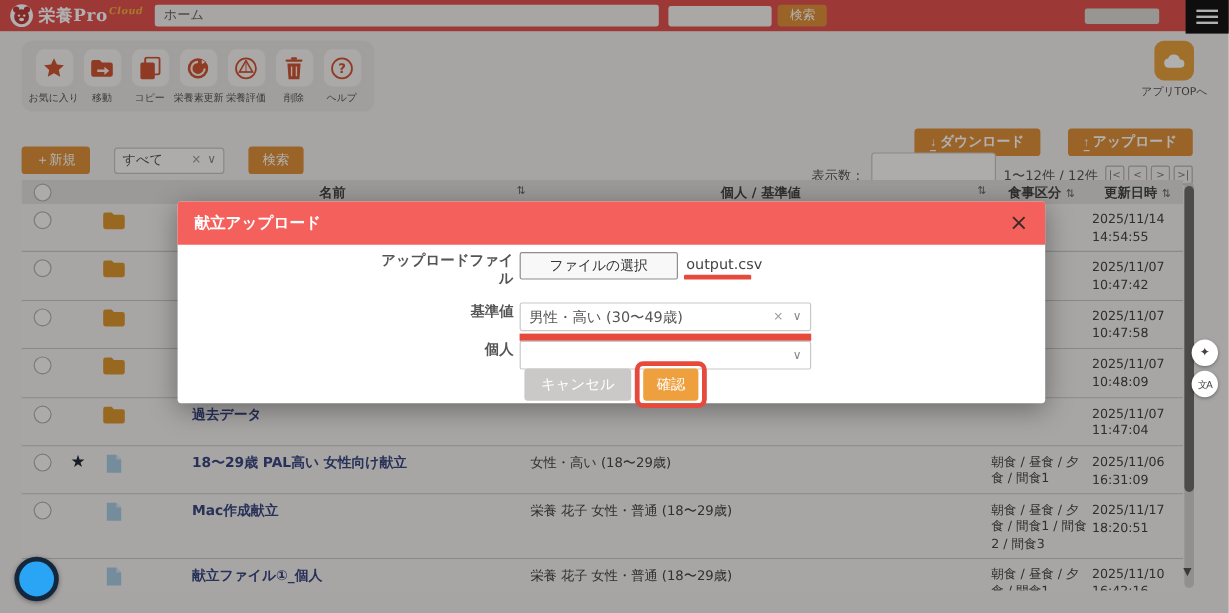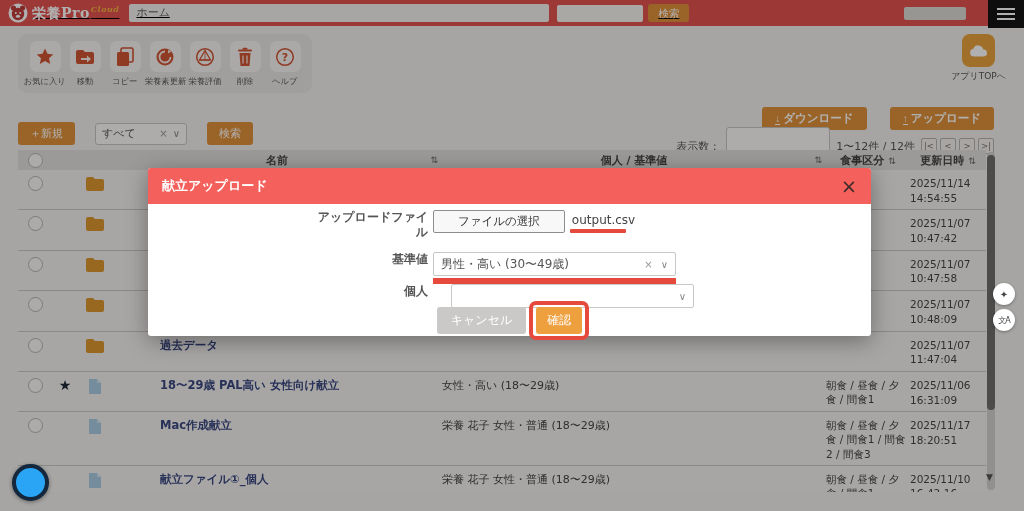--- a/index.html
+++ b/index.html
@@ -2,21 +2,21 @@
 <html><head>
 <meta charset="utf-8">
 <style>
   * { margin:0; padding:0; box-sizing:border-box; }
   html,body { width:1024px; height:511px; }
   body { font-family:"DejaVu Sans","Liberation Sans",sans-serif; }
   .screen { position:relative; width:1024px; height:511px; background:#f2efec; overflow:hidden; }
 
   
   .hdr { position:absolute; top:0; left:0; right:0; height:26px; background:#e25350;
-         display:flex; align-items:center; padding-left:8px;text-decoration:underline; }
+         display:flex; align-items:center; padding-left:8px; }
   .brand { display:flex; align-items:center; gap:4px; }
   .brand-txt { color:#fff; font-size:14px; font-weight:bold; letter-spacing:.5px;
                font-family:"DejaVu Serif","Liberation Serif",serif; }
   .brand-sup { color:#f3b13e; font-size:8px; font-style:italic; vertical-align:super; margin-left:1px; }
   .home-tab { margin-left:10px; width:420px; height:18px; background:#f4f1ee; border-radius:2px;
               font-size:11px; color:#666; line-height:18px; padding-left:7px; }
   .hdr-search { margin-left:8px; width:86px; height:17px; background:#f6f3f0; border:none; border-radius:2px; }
   .hdr-search-btn { margin-left:5px; height:18px; background:#e0923c; color:#fff; border:none;
                     border-radius:3px; font-size:10.5px; padding:0 10px; line-height:18px; }
   .hdr-mask { position:absolute; right:58px; top:7px; width:62px; height:13px; background:#dcd9d6; border-radius:2px; }
@@ -75,21 +75,21 @@
   
   .overlay { position:absolute; inset:0; background:rgba(0,0,0,.31); z-index:50; }
   .modal { position:absolute; left:148px; top:168px; width:723px; height:168px; background:#fff;
            border-radius:3px; box-shadow:0 5px 22px rgba(0,0,0,.35); z-index:60; }
   .modal-hd { height:36px; background:#f4615c; border-radius:3px 3px 0 0; display:flex; align-items:center; padding:0 14px; }
   .modal-title { color:#fff; font-weight:bold; font-size:13px; }
   .modal-close { margin-left:auto; color:#3c2a29; font-size:19px; line-height:19px; cursor:pointer; }
   .mrow { position:absolute; left:0; right:0; display:flex; align-items:flex-start; }
   .mlabel { width:280px; margin-right:5px; display:flex; justify-content:flex-end; }
   .mlabel span { display:inline-block; width:112px; text-align:right; font-size:12px; color:#555; font-weight:bold; line-height:1.25; }
-  .r1 { top:42px; } .r2 { top:84px; } .r3 { top:116px;gap:18px; } .rbtn { top:139px; justify-content:center; }
+  .r1 { top:42px; } .r2 { top:84px; } .r3 { top:116px; } .rbtn { top:139px; justify-content:center; }
   .filebtn { font-size:11.5px; color:#333; background:#f8f8f8; border:1px solid #8d8d8d; border-radius:2px; padding:3px 24px; }
   .filename { position:relative; font-size:12px; color:#444; margin-left:7px; margin-top:3px; }
   .filename::after { content:""; position:absolute; left:-2px; bottom:-6px; width:56px; height:4px; background:#e64a3d; border-radius:1px; }
   .selwrap { position:relative; }
   .sel { width:243px; height:24px; border:1px solid #c8c8c8; border-radius:2px; background:#fff;
          display:flex; align-items:center; font-size:12px; color:#555; padding:0 7px; }
   .sel .clr { margin-left:auto; color:#999; font-size:10px; margin-right:8px; }
   .sel .chev { color:#888; font-size:10px; }
   .sel .chev.only { margin-left:auto; }
   .selbar::after { content:""; position:absolute; left:0; top:26px; width:243px; height:6px; background:#e64a3d; }

